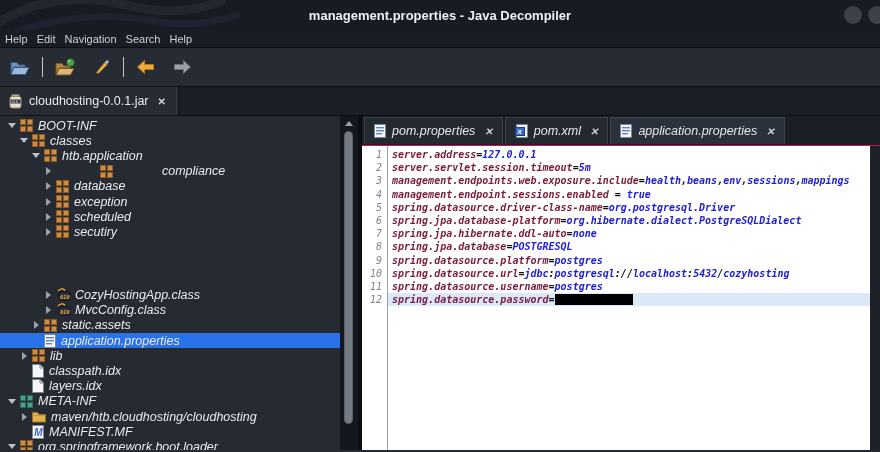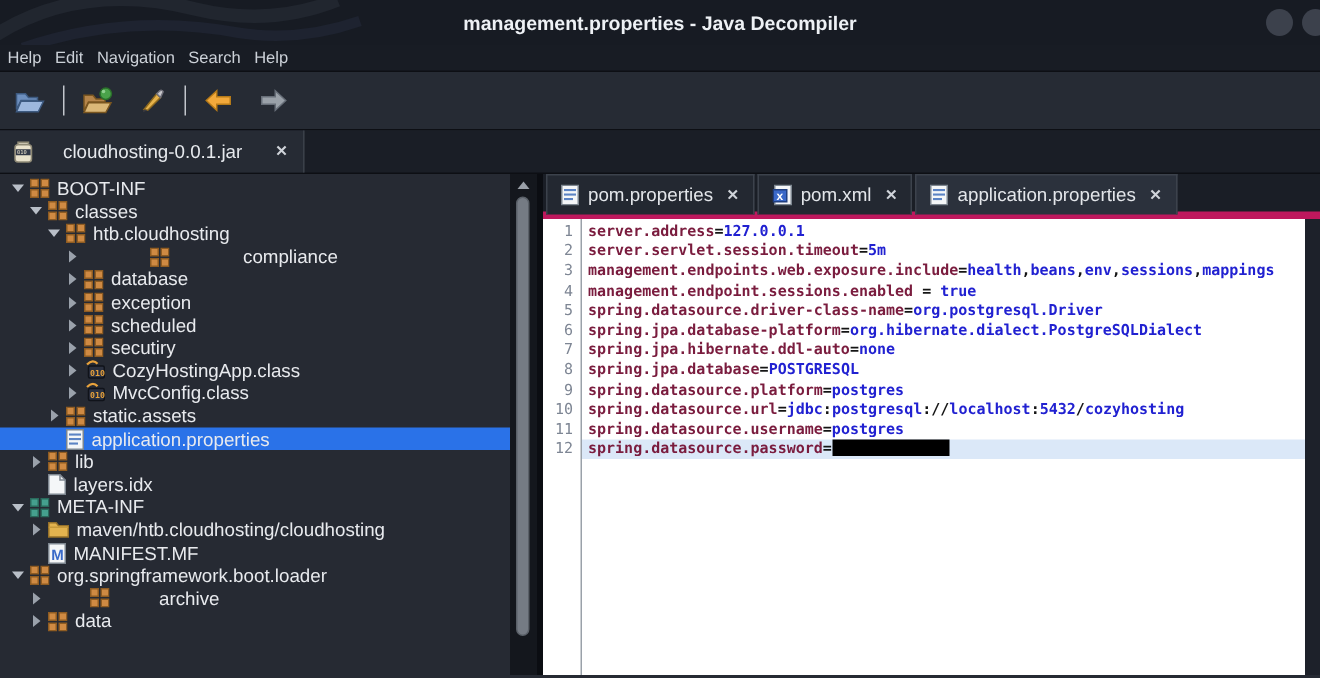--- a/index.html
+++ b/index.html
@@ -19,46 +19,46 @@
 
   
   .toolbar { height:39px; background:#262b34; display:flex; align-items:center; padding-left:8px; border-bottom:1px solid #0d0f14; }
   .tbgroup { display:flex; align-items:center; gap:12px; }
   .tb-sep { width:1px; height:20px; background:#c2c6cc; margin:0 10px; }
   .tbtn { background:none; border:none; width:24px; height:24px; display:flex; align-items:center; justify-content:center; cursor:pointer; }
   .icon { display:inline-flex; align-items:center; justify-content:center; }
 
   
   .jartabbar { height:29px; background:#1a1e26; border-bottom:1px solid #0d0f14; display:flex; }
-  .jartab { display:flex; align-items:center; gap:19px; padding:0 10px 0 8px; background:#262b34; border-right:1px solid #3a4049; }
+  .jartab { display:flex; align-items:center; gap:6px; padding:0 10px 0 8px; background:#262b34; border-right:1px solid #3a4049; }
   .jartab .tablabel { font-size:12.5px; color:#e6e9ed; }
   .close-x { font-size:10px; font-weight:bold; color:#d0d4da; margin-left:3px; cursor:pointer; }
 
   
-  .main { display:flex; height:334px; }
+  .main { display:flex; height:334px;font-style:italic; }
 
   
   .treepanel { width:340px; overflow:hidden; padding-top:2px; background:#262a33; }
   .trow { height:15.2px; display:flex; align-items:center; font-size:12.5px; color:#e8eaee; white-space:nowrap; cursor:default; }
   .trow.selected { background:#2a72e8; }
   .exp { width:16px; display:inline-flex; align-items:center; justify-content:center; flex:none; }
   .tri-open { width:0; height:0; border-left:4px solid transparent; border-right:4px solid transparent; border-top:5px solid #b9bfc8; }
   .tri-closed { width:0; height:0; border-top:4px solid transparent; border-bottom:4px solid transparent; border-left:5px solid #9aa1ab; }
   .ticon { flex:none; margin-right:5px; display:inline-flex; }
   .ticon svg { display:block; }
 
   
   .tree-scroll { width:18px; background:#14171d; position:relative; flex:none; }
   .sb-up { position:absolute; top:5px; left:5px; width:0; height:0; border-left:4px solid transparent; border-right:4px solid transparent; border-bottom:5px solid #9aa0a8; }
   .sb-thumb { position:absolute; left:4px; top:15px; bottom:26px; width:9px; background:#757b84; border:1px solid #5a6068; border-radius:5px; }
   .divider { width:4px; background:#0b0d12; flex:none; }
 
   
   .rightpanel { flex:1; display:flex; flex-direction:column; min-width:0; }
-  .edtabbar { height:30px; background:#1a1e26; display:flex; align-items:flex-start; padding-left:2px; gap:2px; border-bottom:5px solid #be185d; }
+  .edtabbar { height:30px; background:#1a1e26; display:flex; align-items:center; padding-left:2px; gap:2px; border-bottom:1px solid #be185d; }
   .edtab { height:27px; display:flex; align-items:center; gap:6px; padding:0 9px; background:#232831; border:1px solid #3c424c; border-bottom:none; font-size:12.5px; color:#e3e6ea; cursor:pointer; white-space:nowrap; }
   .edtab.active { background:#2b313c; }
 
   .edcontent { flex:1; display:flex; background:#ffffff; min-width:0; }
   .gutter { width:26px; flex:none; background:#ffffff; border-right:1px solid #9aa1a9; padding-top:2px; padding-right:5px; text-align:right;
             font-family:"DejaVu Sans Mono",monospace; font-size:10px; line-height:13.2px; color:#7e8694; }
   .code { flex:1; min-width:0; padding-top:2px; padding-left:4px; font-family:"DejaVu Sans Mono",monospace; font-weight:bold; font-size:10px; line-height:13.2px; white-space:pre; overflow:hidden; }
   .cline { height:13.2px; }
   .cline.hl { background:#dbe8f8; margin-left:-4px; padding-left:4px; }
   .k  { color:#7a1c3e; }
@@ -193,21 +193,21 @@
           <span class="tri-open"></span>
         </span>
         <span class="icon ticon">
           <svg width="13" height="13" viewBox="0 0 13 13">
             <rect x="0.5" y="0.5" width="5" height="5" fill="#cf8a43" stroke="#8f5c22"></rect>
             <rect x="7.5" y="0.5" width="5" height="5" fill="#cf8a43" stroke="#8f5c22"></rect>
             <rect x="0.5" y="7.5" width="5" height="5" fill="#cf8a43" stroke="#8f5c22"></rect>
             <rect x="7.5" y="7.5" width="5" height="5" fill="#cf8a43" stroke="#8f5c22"></rect>
           </svg>
         </span>
-        <span>htb.cloudhosting</span>
+        <span>htb.application</span>
       </div>
       <div class="trow" style="padding-left: 40px; gap: 44px;">
         <span class="exp">
           <span class="tri-closed"></span>
         </span>
         <span class="icon ticon">
           <svg width="13" height="13" viewBox="0 0 13 13">
             <rect x="0.5" y="0.5" width="5" height="5" fill="#cf8a43" stroke="#8f5c22"></rect>
             <rect x="7.5" y="0.5" width="5" height="5" fill="#cf8a43" stroke="#8f5c22"></rect>
             <rect x="0.5" y="7.5" width="5" height="5" fill="#cf8a43" stroke="#8f5c22"></rect>
@@ -265,21 +265,21 @@
         <span class="icon ticon">
           <svg width="13" height="13" viewBox="0 0 13 13">
             <rect x="0.5" y="0.5" width="5" height="5" fill="#cf8a43" stroke="#8f5c22"></rect>
             <rect x="7.5" y="0.5" width="5" height="5" fill="#cf8a43" stroke="#8f5c22"></rect>
             <rect x="0.5" y="7.5" width="5" height="5" fill="#cf8a43" stroke="#8f5c22"></rect>
             <rect x="7.5" y="7.5" width="5" height="5" fill="#cf8a43" stroke="#8f5c22"></rect>
           </svg>
         </span>
         <span>secutiry</span>
       </div>
-      <div class="trow" style="padding-left: 40px;">
+      <div class="trow" style="padding-left: 40px; margin-top: 48px;">
         <span class="exp">
           <span class="tri-closed"></span>
         </span>
         <span class="icon ticon">
           <svg width="14" height="14" viewBox="0 0 14 14">
             <path d="M2 3 Q6 -1 9 2.5" stroke="#e8a23c" fill="none" stroke-width="1.5"></path>
             <rect x="3" y="4" width="10.5" height="8" rx="1" fill="#2b3140" stroke="#10131a"></rect>
             <text x="4" y="10.5" font-size="5.5" fill="#e8a23c" font-weight="bold" font-family="DejaVu Sans Mono, monospace">010</text>
           </svg>
         </span>
@@ -330,20 +330,30 @@
         </span>
         <span class="icon ticon">
           <svg width="13" height="13" viewBox="0 0 13 13">
             <rect x="0.5" y="0.5" width="5" height="5" fill="#cf8a43" stroke="#8f5c22"></rect>
             <rect x="7.5" y="0.5" width="5" height="5" fill="#cf8a43" stroke="#8f5c22"></rect>
             <rect x="0.5" y="7.5" width="5" height="5" fill="#cf8a43" stroke="#8f5c22"></rect>
             <rect x="7.5" y="7.5" width="5" height="5" fill="#cf8a43" stroke="#8f5c22"></rect>
           </svg>
         </span>
         <span>lib</span>
+      </div>
+      <div class="trow" style="padding-left: 16px;">
+        <span class="exp"></span>
+        <span class="icon ticon">
+          <svg width="12" height="14" viewBox="0 0 12 14">
+            <path d="M0.5 0.5 H8 L11.5 4 V13.5 H0.5 Z" fill="#f4f6f8" stroke="#7d8690"></path>
+            <path d="M8 0.5 V4 H11.5" fill="none" stroke="#7d8690"></path>
+          </svg>
+        </span>
+        <span>classpath.idx</span>
       </div>
       <div class="trow" style="padding-left: 16px;">
         <span class="exp"></span>
         <span class="icon ticon">
           <svg width="12" height="14" viewBox="0 0 12 14">
             <path d="M0.5 0.5 H8 L11.5 4 V13.5 H0.5 Z" fill="#f4f6f8" stroke="#7d8690"></path>
             <path d="M8 0.5 V4 H11.5" fill="none" stroke="#7d8690"></path>
           </svg>
         </span>
         <span>layers.idx</span>

